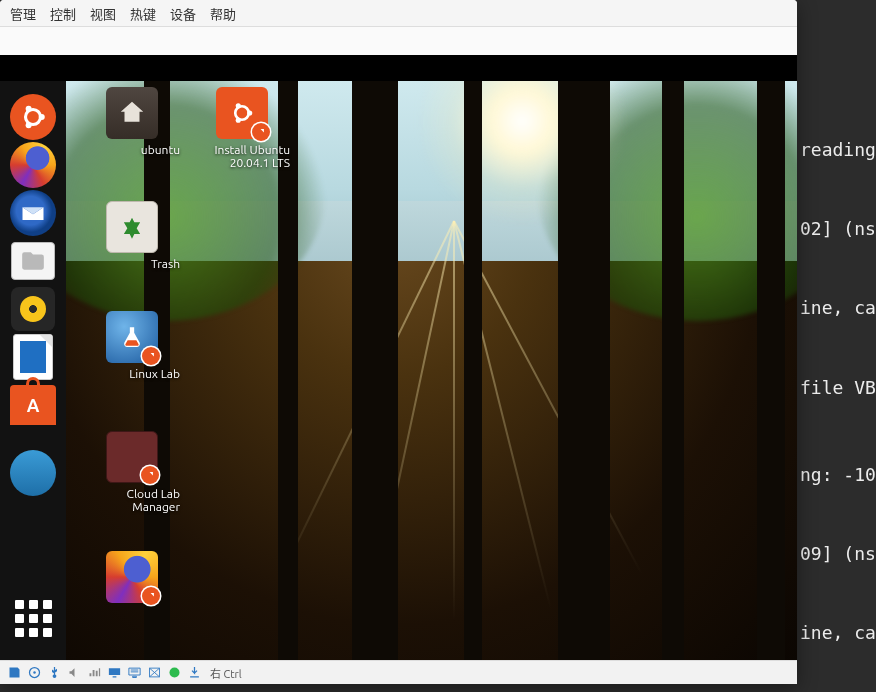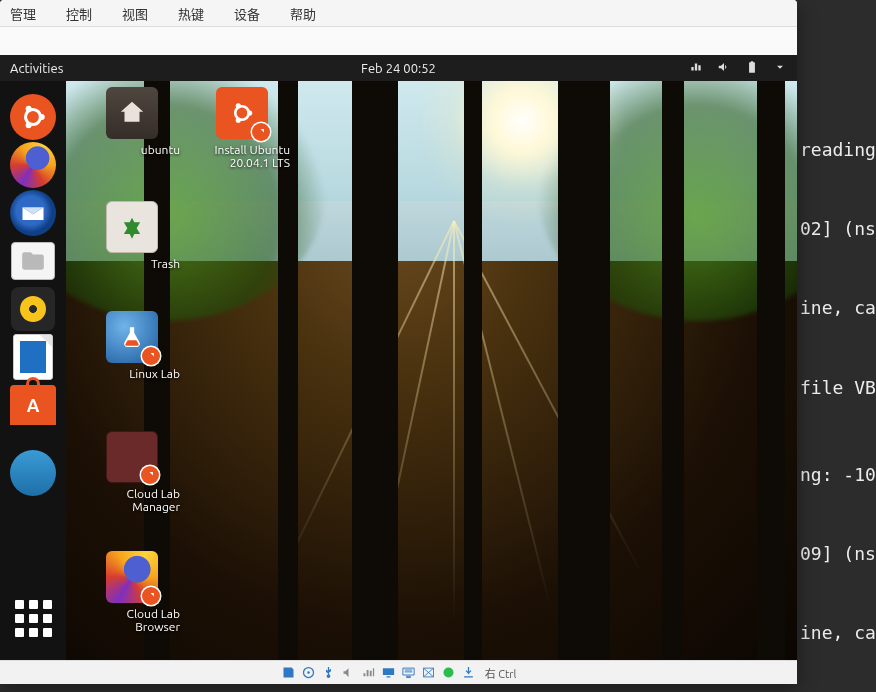--- a/index.html
+++ b/index.html
@@ -20,25 +20,25 @@
 .titlebar .app-icon { width:18px; height:18px; margin-left:6px; background:#2d6ea8; border-radius:2px; display:flex; align-items:center; justify-content:center; }
 .titlebar .app-icon svg{ width:14px; height:14px; }
 .titlebar .title { position:absolute; left:0; right:0; text-align:center; pointer-events:none; }
 .host-dot { width:14px; height:14px; border-radius:50%; background:#c2c2c2; margin-left:4px; }
 .titlebar .left-dot { margin-left:8px; }
 .titlebar .spacer { flex:1; }
 .titlebar .right-controls { display:flex; gap:8px; margin-right:10px; }
 .right-controls .host-dot{ background:#cfcfcf; }
 
 
-.menubar { height:27px; background:#f5f5f5; display:flex; align-items:center; gap:30px; padding:0 10px; color:#333; font-size:13px; border-bottom:1px solid #ddd; }
+.menubar { height:27px; background:#f5f5f5; display:flex; align-items:center; gap:14px; padding:0 10px; color:#333; font-size:13px; border-bottom:1px solid #ddd; }
 .menubar span { cursor:default; }
 
 
-.statusbar { position:absolute; bottom:0; left:0; right:0; height:24px; background:#f2f2f2; border-top:1px solid #ddd; display:flex; align-items:center; justify-content:center; gap:4px; padding:0 6px; }
+.statusbar { position:absolute; bottom:0; left:0; right:0; height:24px; background:#f2f2f2; border-top:1px solid #ddd; display:flex; align-items:center; justify-content:flex-start; gap:4px; padding:0 6px; }
 .statusbar .sb-icon { width:16px; height:16px; display:flex; align-items:center; justify-content:center; }
 .statusbar .sb-text { font-size:11px; color:#555; margin-left:4px; }
 
 
 .guest { position:absolute; top:55px; left:0; right:0; bottom:24px; background:#000; }
 
 
 .gnome-top { height:26px; background:#1d1d1d; display:flex; align-items:center; color:#eee; font-size:13px; padding:0 10px; }
 .gnome-top .spacer { flex:1; }
 .gnome-top .tray { display:flex; gap:14px; align-items:center; }
@@ -107,39 +107,20 @@
       <span>管理</span>
       <span>控制</span>
       <span>视图</span>
       <span>热键</span>
       <span>设备</span>
       <span>帮助</span>
     </div>
 
     <div class="guest">
 
-      <div class="gnome-top">
-        <span>Activities</span>
-        <div class="center">Feb 24  00:52</div>
-        <div class="spacer"></div>
-        <div class="tray">
-          <span><svg viewBox="0 0 24 24">
-                <path d="M4 18h4v-6H4zm6 0h4V6h-4zm6 0h4v-9h-4z"></path>
-              </svg></span>
-          <span><svg viewBox="0 0 24 24">
-                <path d="M3 10v4h4l5 5V5L7 10H3zm13 2a4 4 0 0 0-2-3.5v7A4 4 0 0 0 16 12z"></path>
-              </svg></span>
-          <span><svg viewBox="0 0 24 24">
-                <path d="M16 4h-2V2h-4v2H8a1 1 0 0 0-1 1v16a1 1 0 0 0 1 1h8a1 1 0 0 0 1-1V5a1 1 0 0 0-1-1z"></path>
-              </svg></span>
-          <span><svg viewBox="0 0 24 24">
-                <path d="M7 10l5 5 5-5z"></path>
-              </svg></span>
-        </div>
-      </div>
 
       <div class="wallpaper">
         <div class="sky"></div>
           <div class="water"></div>
           <div class="ground"></div>
         <div class="leafL"></div>
           <div class="leafR"></div>
         <div class="sunbeam"></div>
         <div class="sunray" style="transform:rotate(-28deg)"></div>
         <div class="sunray" style="transform:rotate(-14deg)"></div>
@@ -217,21 +198,20 @@
               <div>Cloud Lab Manager</div>
             </div>
             <div class="desk-icon" style="left: 18px; top: 470px;">
               <div class="ico round" style="background:radial-gradient(circle at 60% 35%,#4d5fd1 0 28%,transparent 30%),conic-gradient(from 210deg,#7f2fbf,#d63d2f,#f7a51b,#ffd13b,#f7a51b,#d63d2f,#7f2fbf)">
                 <div class="arrow-badge">
                   <svg viewBox="0 0 24 24">
                     <path d="M5 19l14-14M11 5h8v8"></path>
                   </svg>
                 </div>
               </div>
-              <div>Cloud Lab Browser</div>
             </div>
           </div>
       </div>
 
       <div class="dock">
         <div id="dock-container">
             <div class="dock-item">
               <div class="round" style="width:46px;height:46px;background:#e95420;display:flex;align-items:center;justify-content:center">
                 <svg width="30" height="30" viewBox="0 0 24 24">
                   <circle cx="12" cy="12" r="6" fill="none" stroke="#fff" stroke-width="2.5"></circle>

